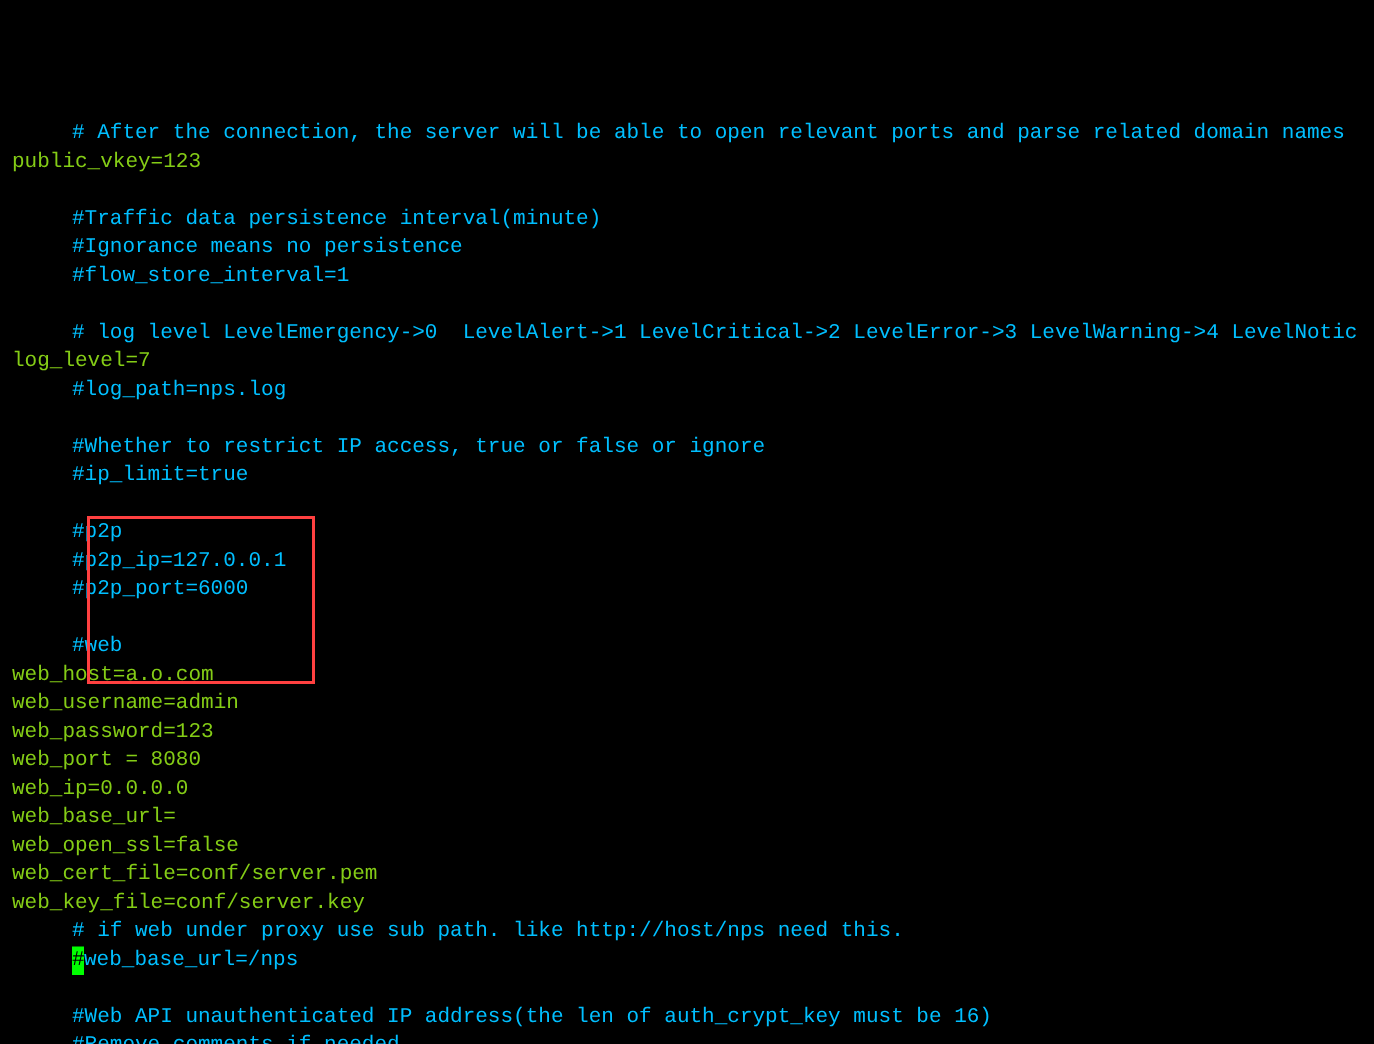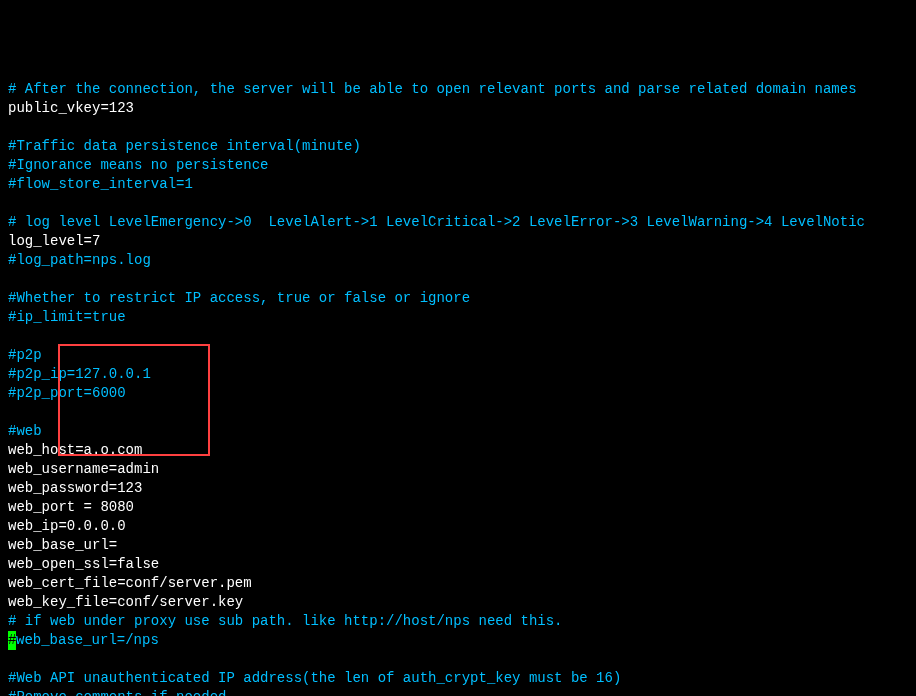--- a/index.html
+++ b/index.html
@@ -12,22 +12,22 @@
       width: 916px;
       height: 696px;
       overflow: hidden;
       position: relative;
       white-space: pre;
     }
     .line {
       display: block;
       white-space: pre;
     }
-    .comment { color: #00bfff; }
-    .code { color: #ffffff; }
+    .comment { color: #00bfff; margin-left: 40px; }
+    .code { color: #84cc16; }
     .highlight-box {
       position: absolute;
       border: 2px solid #ff4040;
       pointer-events: none;
     }
     .cursor-insert {
       background: #00ff00;
       color: #000000;
       display: inline-block;
       width: 8px;

